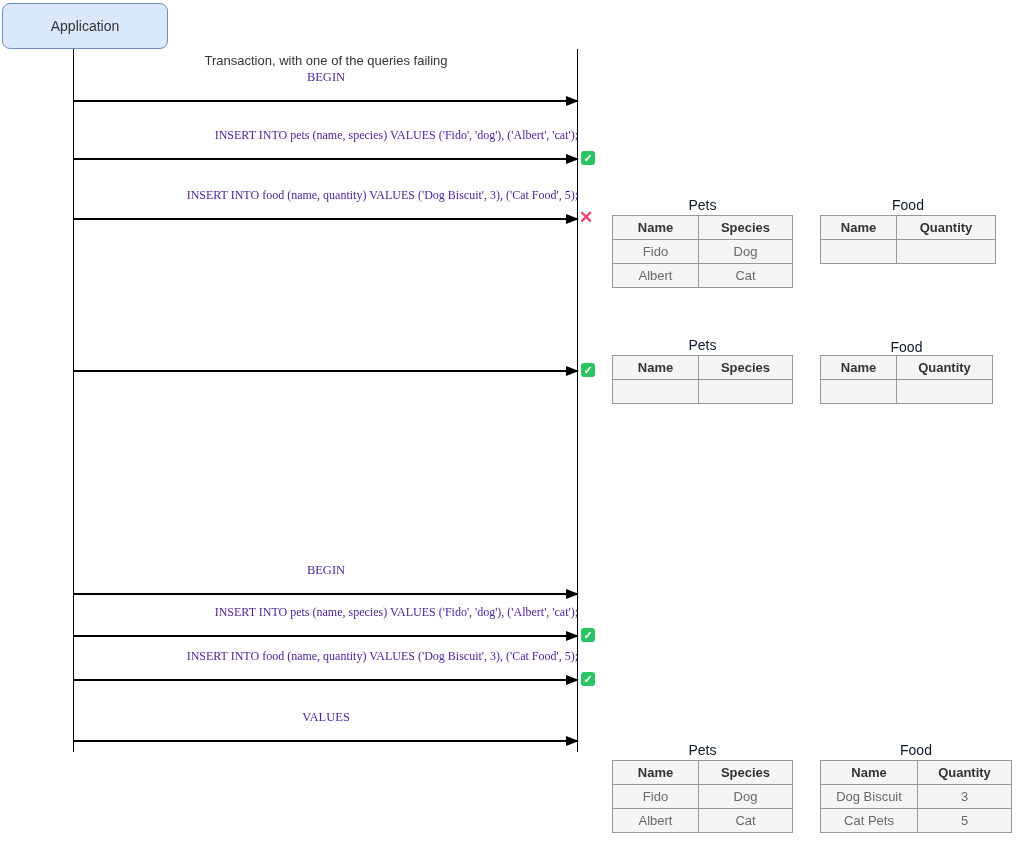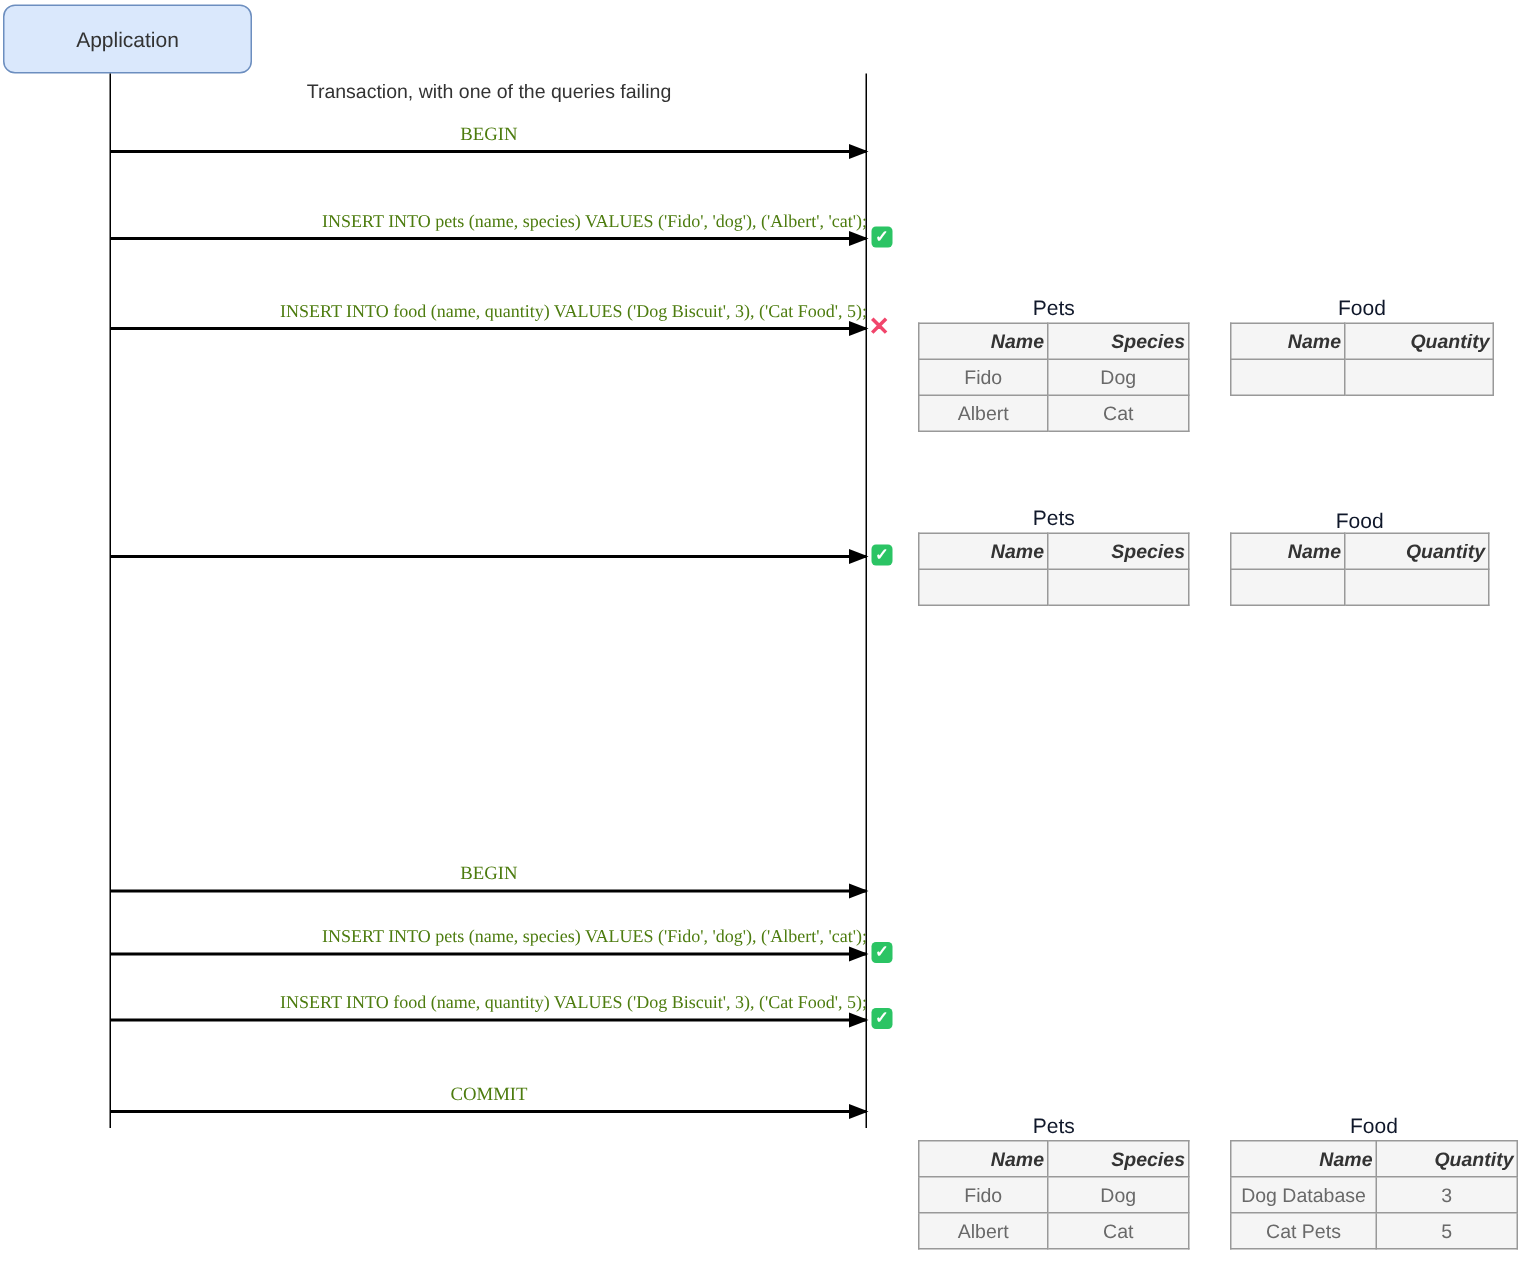--- a/index.html
+++ b/index.html
@@ -29,22 +29,22 @@
     position: absolute; left: 74px; width: 504px; text-align: center;
     font-size: 13px; color: #333333; white-space: nowrap;
   }
 
   
   .message {
     position: absolute; left: 74px; width: 504px; height: 21px;
     border-bottom: 2px solid #000000; box-sizing: content-box;
   }
   .msg-label {
-    position: absolute; bottom: 3px; left: 0; width: 100%;
-    font-family: "Liberation Serif", serif; font-size: 12.5px; color: #4d7c0f;
+    position: absolute; bottom: 15px; left: 0; width: 100%;
+    font-family: "Liberation Serif", serif; font-size: 12.5px; color: #4c1d95;
     white-space: nowrap;
   }
   .msg-label.center { text-align: center; }
   .msg-label.sql { text-align: right; padding-left: 29px; box-sizing: border-box; font-size: 12px; }
   .arrowhead {
     position: absolute; right: -1px; bottom: -6px; width: 0; height: 0;
     border-left: 13px solid #000000;
     border-top: 5px solid transparent; border-bottom: 5px solid transparent;
   }
 
@@ -64,21 +64,21 @@
     position: absolute; text-align: center; font-size: 14px; color: #0f172a;
   }
   table.state {
     position: absolute; border-collapse: collapse; background: #f5f5f5;
     table-layout: fixed; font-family: "Liberation Sans", sans-serif;
   }
   table.state th, table.state td {
     border: 1px solid #999999; height: 23px; text-align: center;
     overflow: hidden; white-space: nowrap; padding: 0 2px;
   }
-  table.state th { font-size: 13px; font-weight: bold; font-style: italic; color: #333333; text-align: right; }
+  table.state th { font-size: 13px; font-weight: bold; color: #333333; }
   table.state td { font-size: 13px; color: #696969; }
 </style>
 </head>
 <body>
 
 <div class="stage">
 
   <div class="actor app">
     <span>Application</span>
   </div>
@@ -116,21 +116,21 @@
     <div class="msg-label sql">INSERT INTO pets (name, species) VALUES ('Fido', 'dog'), ('Albert', 'cat');</div>
     <div class="arrowhead"></div>
   </div>
 
   <div class="message" style="top:658px">
     <div class="msg-label sql">INSERT INTO food (name, quantity) VALUES ('Dog Biscuit', 3), ('Cat Food', 5);</div>
     <div class="arrowhead"></div>
   </div>
 
   <div class="message" style="top:719px">
-    <div class="msg-label center">COMMIT</div>
+    <div class="msg-label center">VALUES</div>
     <div class="arrowhead"></div>
   </div>
 
   <div class="result success" style="left:581px; top:151px">✓</div>
   <div class="result fail" style="left:579px; top:209px">✕</div>
   <div class="result success" style="left:581px; top:363px">✓</div>
   <div class="result success" style="left:581px; top:628px">✓</div>
   <div class="result success" style="left:581px; top:672px">✓</div>
 
   <div class="tbl-title" style="left:612px; top:197px; width:181px">Pets</div>
@@ -236,21 +236,21 @@
     <colgroup>
         <col style="width:97px">
         <col>
       </colgroup>
     <tbody>
         <tr>
       <th>Name</th>
       <th>Quantity</th>
     </tr>
     <tr>
-      <td>Dog Database</td>
+      <td>Dog Biscuit</td>
       <td>3</td>
     </tr>
     <tr>
       <td>Cat Pets</td>
       <td>5</td>
     </tr>
   </tbody>
     </table>
 
 </div>

